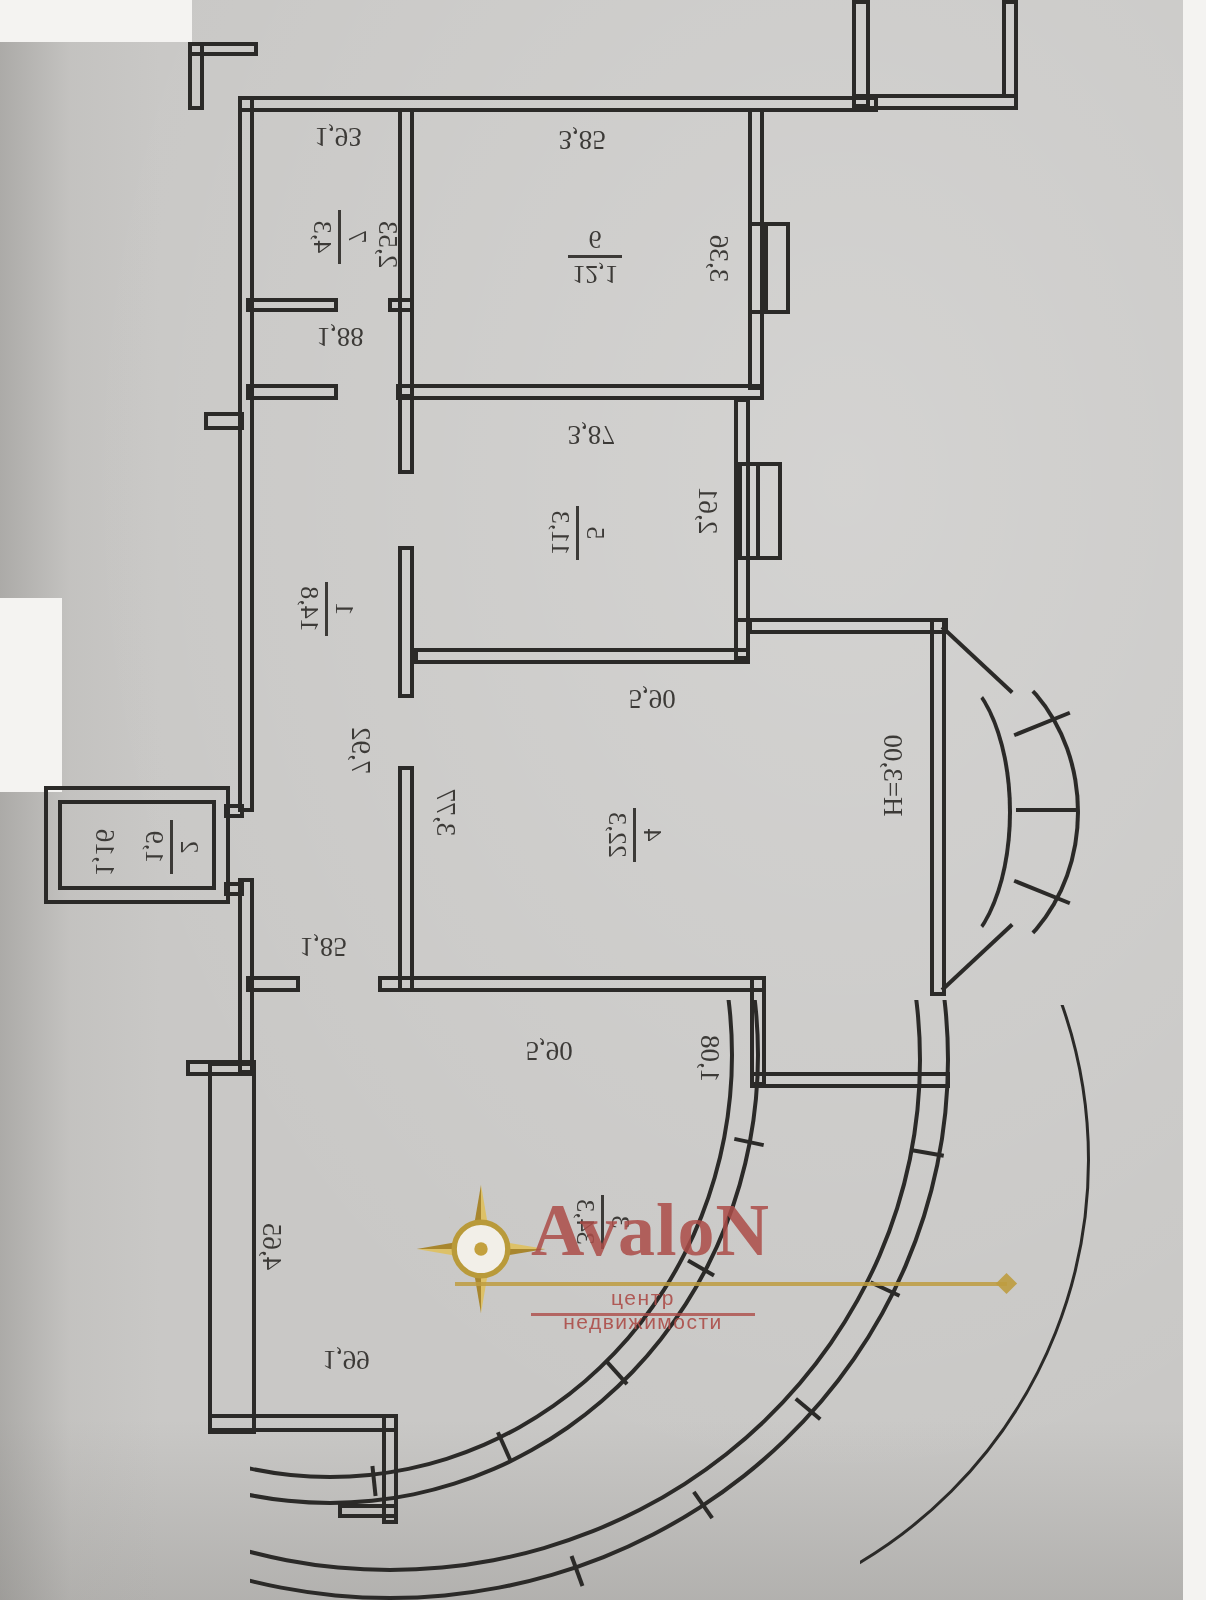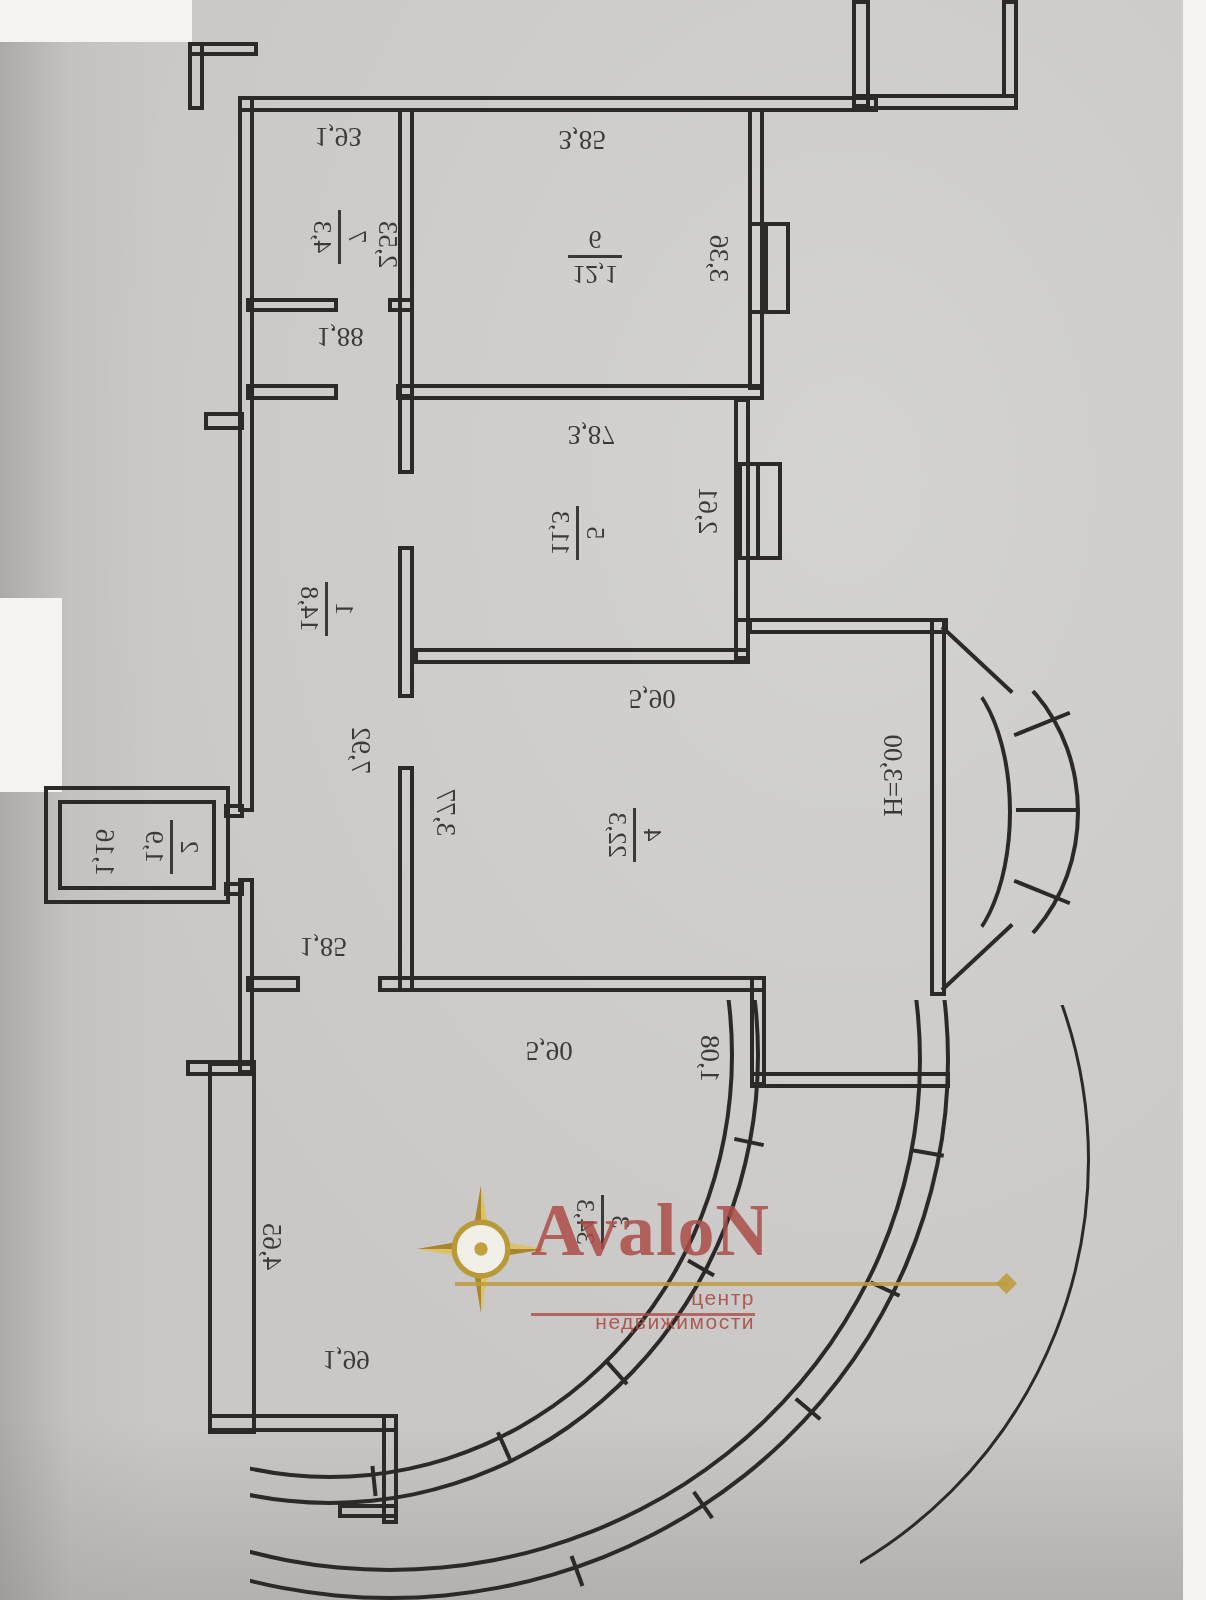--- a/index.html
+++ b/index.html
@@ -23,21 +23,21 @@
        font-size:27px;white-space:nowrap;}
   .vert span{display:inline-block;transform:rotate(90deg);}
   .frac{flex-direction:column;line-height:1.05;font-size:26px;}
   .frac .bar{width:54px;height:3px;background:#3c3a37;margin:2px 0;}
   .frac.rot{transform:rotate(90deg);}
   .frac.rev{flex-direction:column-reverse;}
   
   #wm{position:absolute;left:0;top:0;width:1206px;height:1600px;pointer-events:none;}
   #brand{position:absolute;left:531px;top:1188px;font-size:74px;font-weight:bold;
          color:rgba(172,76,72,.85);letter-spacing:1px;font-family:"Liberation Serif",serif;}
-  #tagline{position:absolute;left:531px;top:1286px;width:224px;text-align:right;font-size:21px;
+  #tagline{position:absolute;left:531px;top:1286px;width:224px;text-align:center;font-size:21px;
          letter-spacing:1.5px;color:rgba(172,76,72,.9);font-family:"Liberation Sans",sans-serif;}
   #goldline{position:absolute;left:455px;top:1282px;width:552px;height:4px;background:rgba(190,156,63,.85);}
   #golddiamond{position:absolute;left:999px;top:1276px;width:15px;height:15px;background:rgba(190,156,63,.9);transform:rotate(45deg);}
   #redline{position:absolute;left:531px;top:1313px;width:224px;height:3px;background:rgba(172,76,72,.8);}
   #logo{position:absolute;left:414px;top:1182px;width:134px;height:134px;}
 </style>
 </head>
 <body>
 <div id="stage">
 

